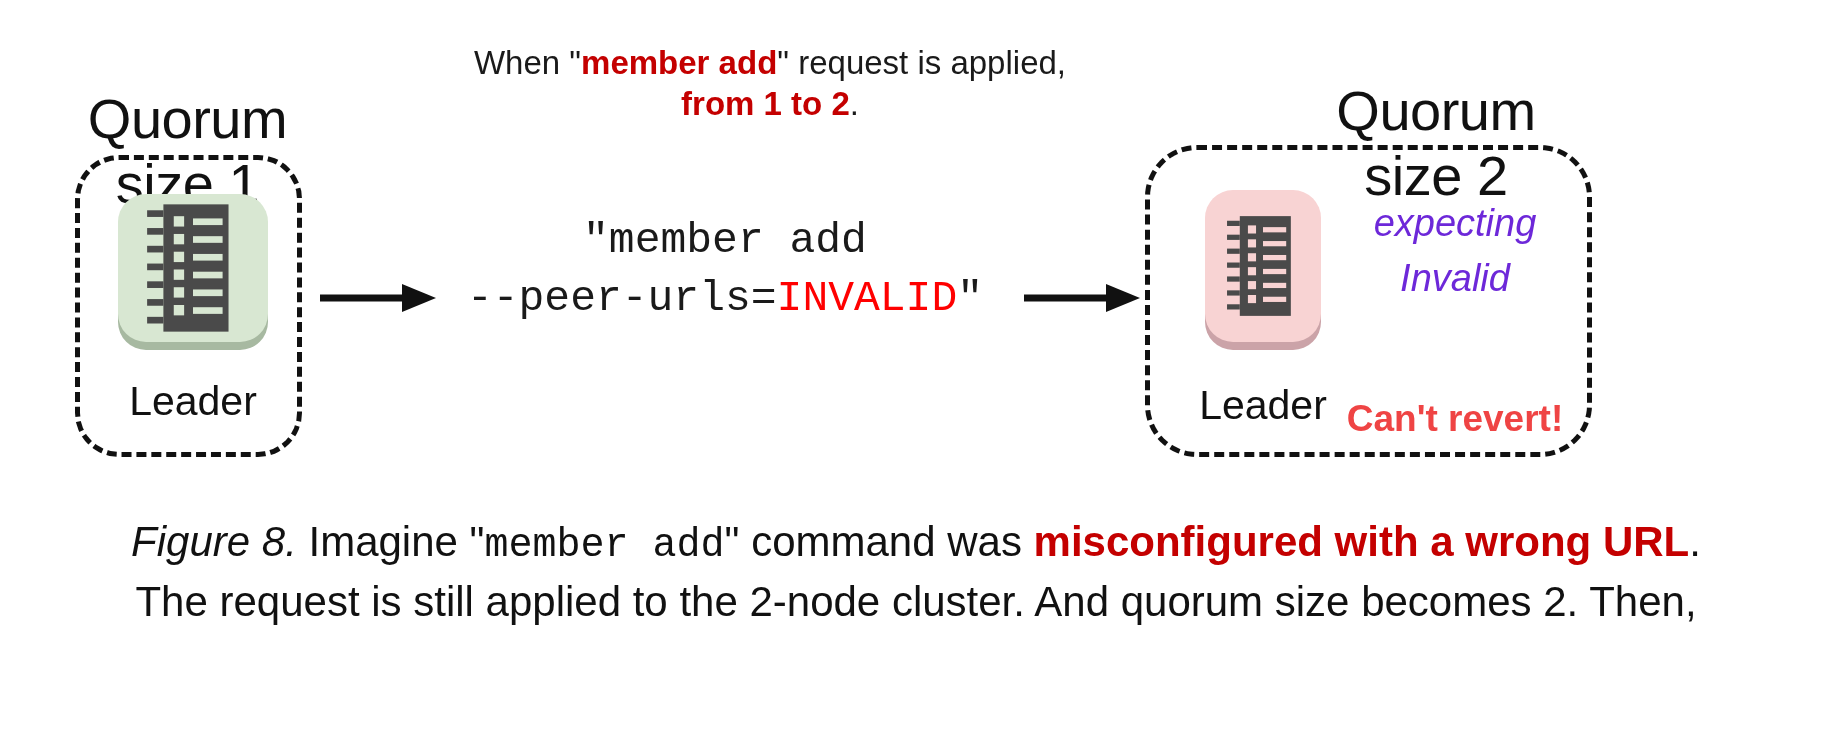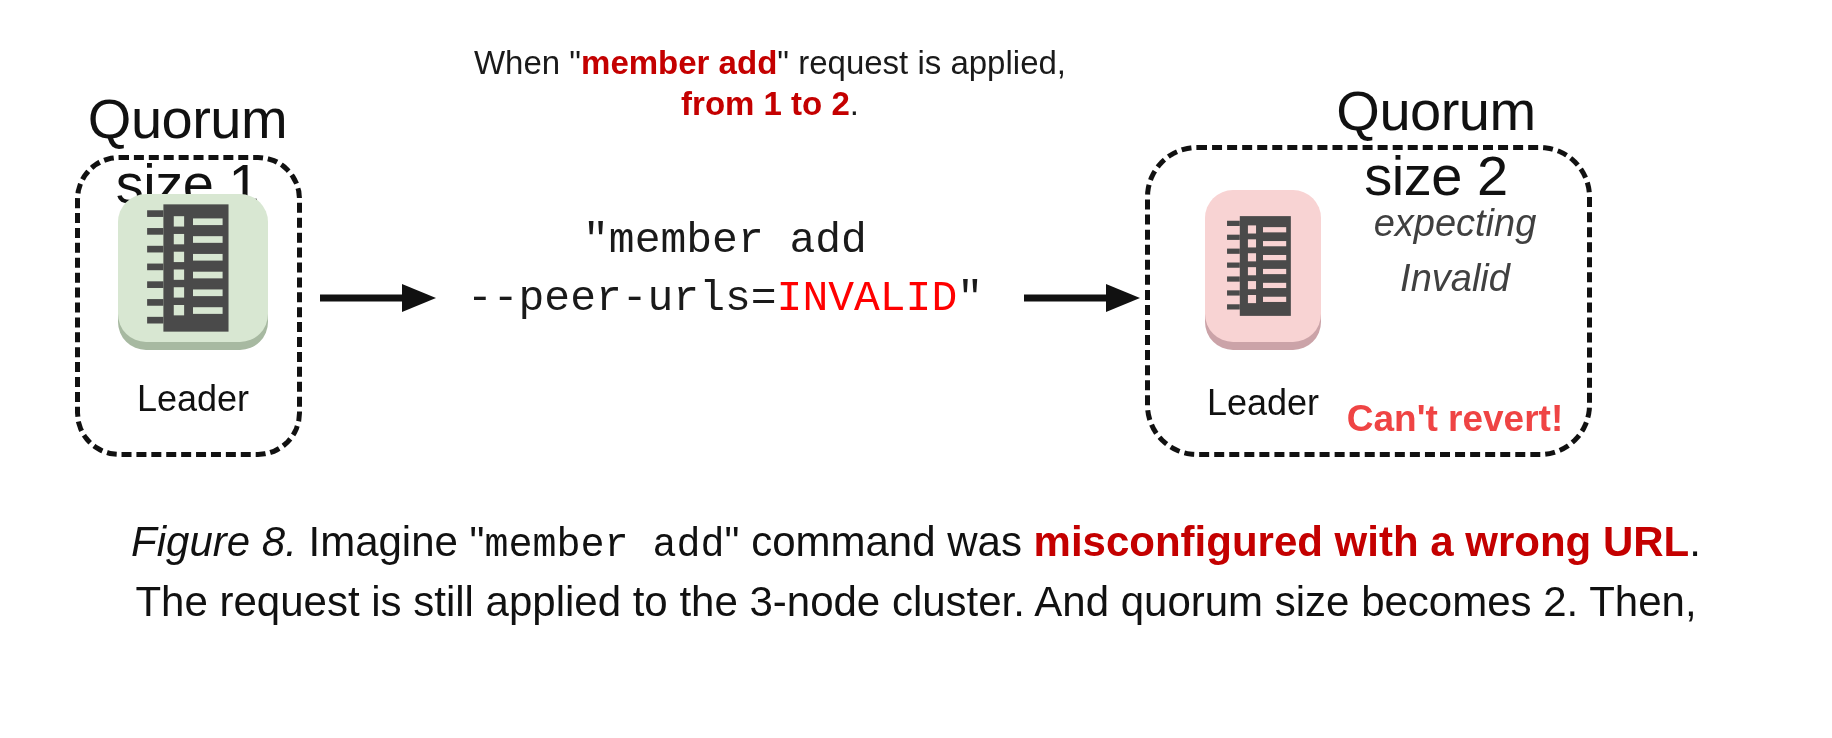--- a/index.html
+++ b/index.html
@@ -28,21 +28,21 @@
   .node-badge{
     position:absolute;
     border-radius:28px;
     background:var(--bg);
     box-shadow:0 8px 0 var(--lip);
   }
   .node-badge.green{--bg:#d8e7d2;--lip:#a7b9a1;}
   .node-badge.pink {--bg:#f8d3d3;--lip:#cba3a8;}
   .node-badge svg{display:block;width:100%;height:100%;}
 
-  .leader-label{font-size:36px;}
+  .leader-label{font-size:41px;}
 
   
   .annotation{
     font-size:33px;
     line-height:41px;
     color:#1a1a1a;
   }
   .red-bold{color:#c40000;font-weight:bold;}
   .bright-red{color:#ff0000;}
 
@@ -53,21 +53,21 @@
     line-height:58px;
     color:#1a1a1a;
     white-space:nowrap;
   }
 
   
   .expecting{
     font-size:38px;
     line-height:55px;
     font-style:italic;
-    color:#404040;
+    color:#6d28d9;
   }
   .warning{
     font-size:37px;
     font-weight:bold;
     color:#ef4444;
   }
 
   
   .caption{
     font-size:42px;
@@ -170,16 +170,16 @@
       <div>expecting</div>
       <div>Invalid</div>
     </div>
     <div class="abs warning center" style="left:175px;top:248px;width:260px;">Can't revert!</div>
   </div>
 
   <div class="abs caption center" style="left:0px;top:514px;width:1832px;">
     <div>
       <span class="fig">Figure 8.</span><span> Imagine "</span><span class="mono">member add</span><span>" command was </span><span class="red-bold">misconfigured with a wrong URL</span><span>.</span>
     </div>
-    <div>The request is still applied to the 3-node cluster. And quorum size becomes 2. Then,</div>
+    <div>The request is still applied to the 2-node cluster. And quorum size becomes 2. Then,</div>
   </div>
 
 </div>
 
 </body></html>

